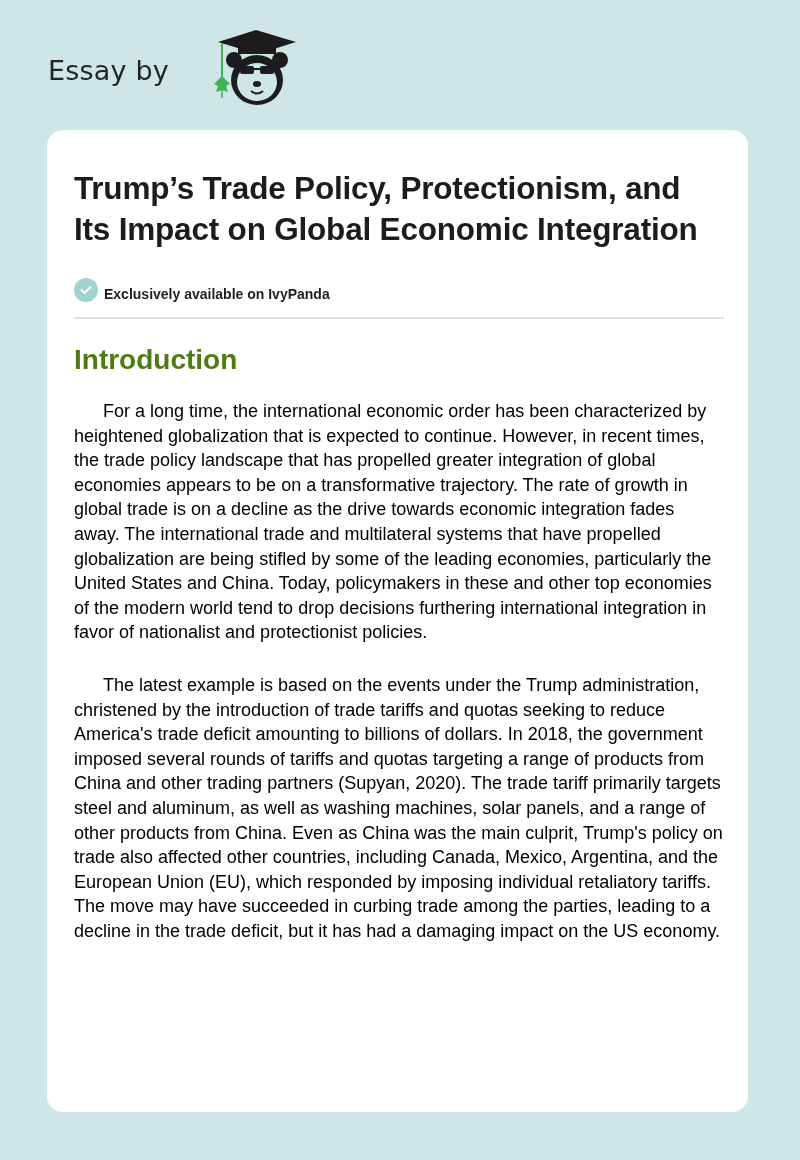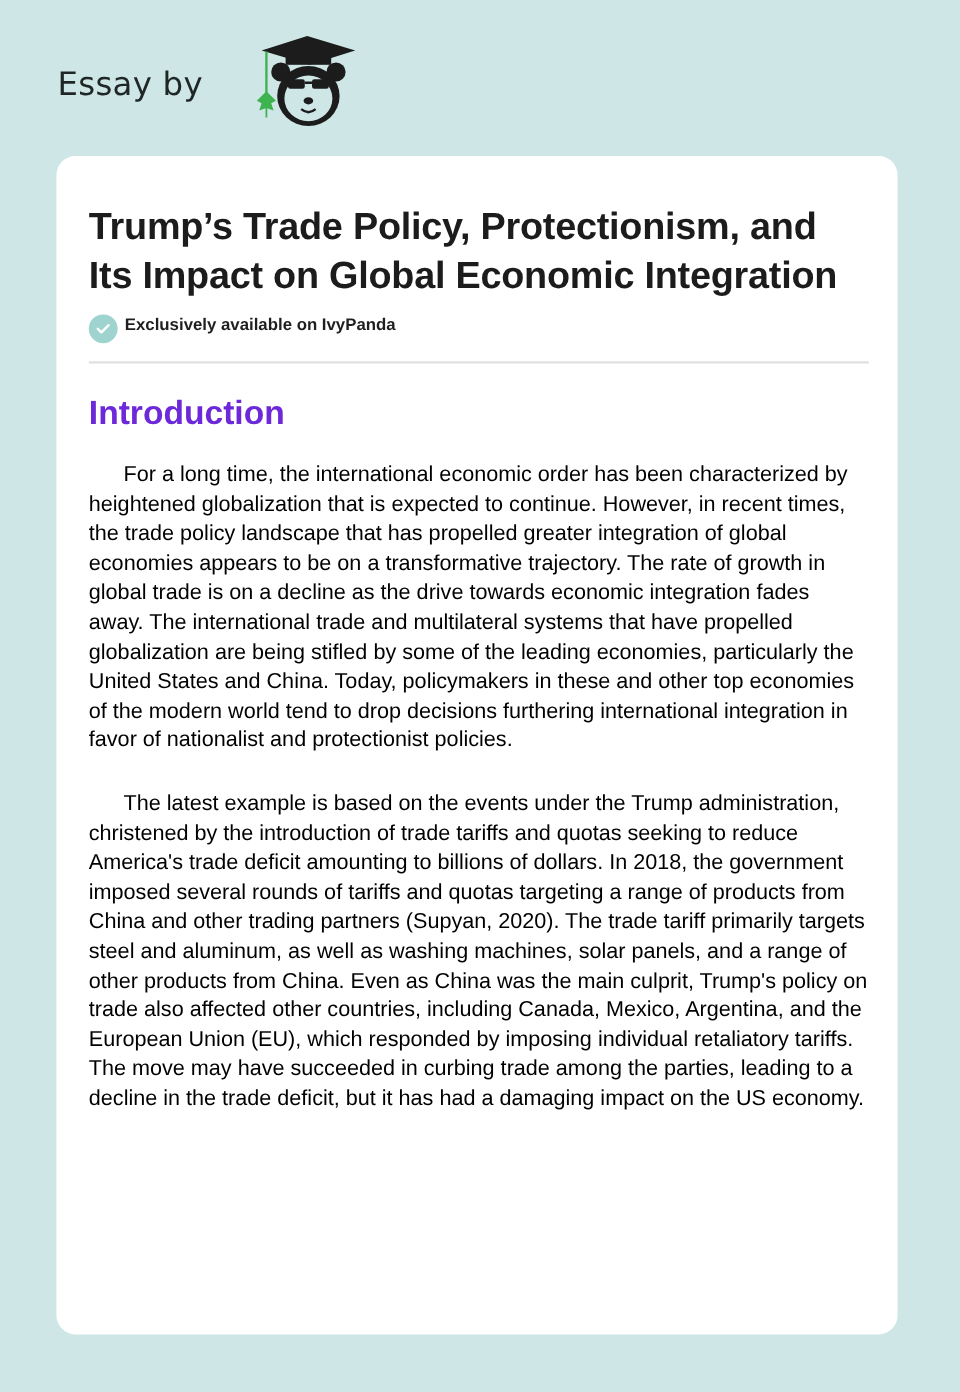--- a/index.html
+++ b/index.html
@@ -28,31 +28,31 @@
     position: absolute; left: 47px; top: 130px;
     width: 701px; height: 982px;
     background: #ffffff; border-radius: 16px;
   }
   .content { position: absolute; left: 27px; top: 38px; width: 650px; }
   .title {
     font-size: 31.5px; font-weight: bold; color: #1c1c1c;
     line-height: 41px; margin: 0; letter-spacing: -0.2px;
   }
   .exclusive {
-    display: flex; align-items: flex-start; margin-top: 12px; height: 24px;
+    display: flex; align-items: flex-end; margin-top: 28px; height: 24px;
   }
   .check-icon {
     width: 24px; height: 24px; border-radius: 50%;
     background: #9ed3cf; display: flex; align-items: center; justify-content: center;
     margin-right: 6px;
   }
   .exclusive-text { font-size: 14px; font-weight: bold; color: #1f1f1f; }
   .divider { height: 2px; background: #e1e1e1; margin-top: 15px; width: 650px; }
   .section-title {
-    font-size: 28px; font-weight: bold; color: #6d28d9;
+    font-size: 28px; font-weight: bold; color: #4d7c0f;
     margin: 24px 0 0 0; line-height: 34px;
   }
   .para {
     font-size: 18px; color: #000000; line-height: 24.6px;
     text-indent: 29px; margin: 0;
   }
   .p1 { margin-top: 22px; }
   .p2 { margin-top: 28px; }
 </style>
 </head>

